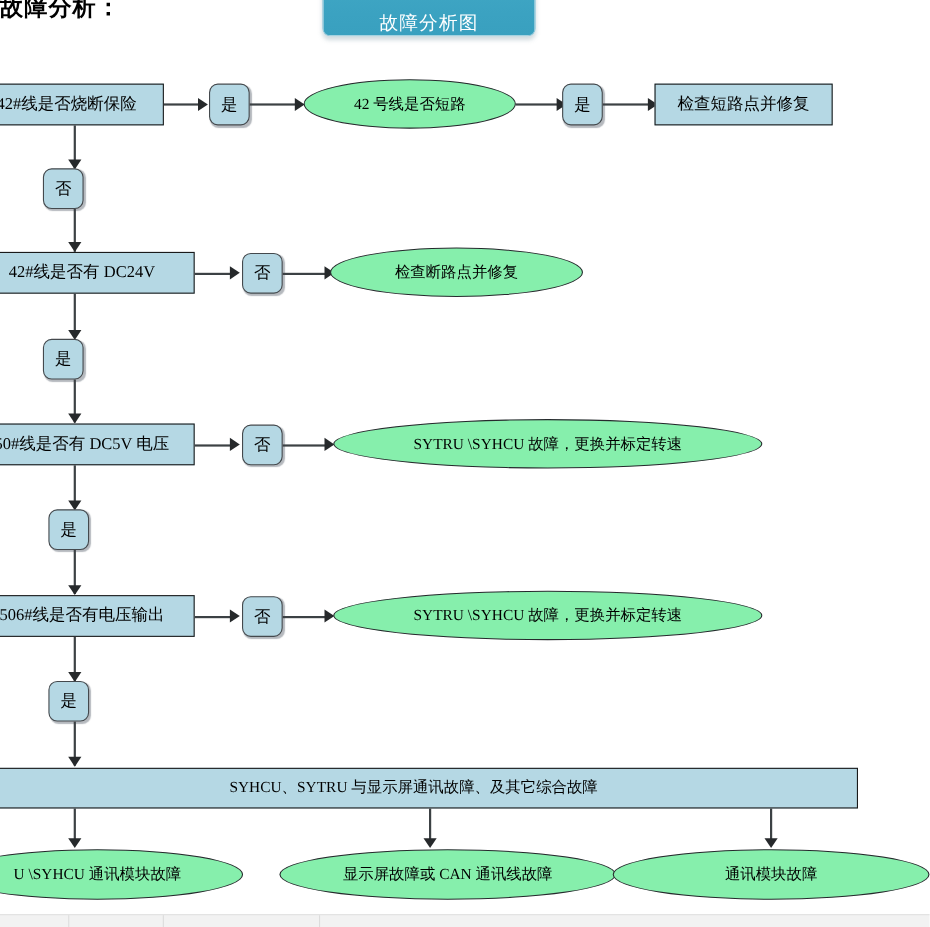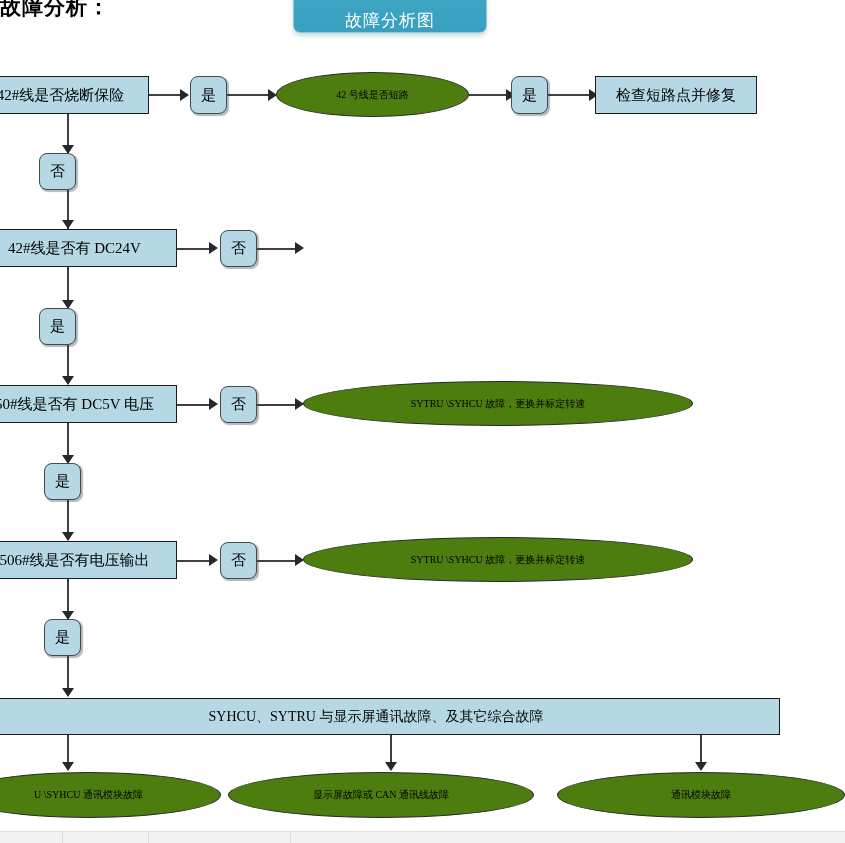--- a/index.html
+++ b/index.html
@@ -60,26 +60,26 @@
   }
   .decision {
     background: #b5d8e4;
     border: 1.3px solid #44494d;
     border-radius: 8px;
     display: flex; align-items: center; justify-content: center;
     font-size: 15px;
     box-shadow: 1.5px 1.5px 1px rgba(90,100,110,0.45);
   }
   .ellipse {
-    background: #4d7c0f;
+    background: #86efac;
     border: 1.6px solid #262a2d;
     border-radius: 50%;
     display: flex; align-items: center; justify-content: center;
     text-align: center;
-    font-size: 10px;
+    font-size: 14px;
     white-space: nowrap;
   }
 
   
   .line-h { background: #3c4144; height: 2px; }
   .line-v { background: #3c4144; width: 2px; }
   .arrow-r {
     width: 0; height: 0;
     border-top: 6px solid transparent;
     border-bottom: 6px solid transparent;
@@ -142,20 +142,21 @@
   <div class="abs proc" style="left:-28px; top:229px; width:205px; height:38px;">42#线是否有 DC24V</div>
 
   <div class="abs line-h" style="left:177px; top:248px; width:35px;"></div>
   <div class="abs arrow-r" style="left:209px; top:242px;"></div>
 
   <div class="abs decision" style="left:220px; top:230px; width:37px; height:37px;">否</div>
 
   <div class="abs line-h" style="left:257px; top:248px; width:42px;"></div>
   <div class="abs arrow-r" style="left:295px; top:242px;"></div>
 
+  <div class="abs ellipse" style="left:300px; top:225px; width:230px; height:45px;">检查断路点并修复</div>
 
   <div class="abs line-v" style="left:67px; top:267px; height:39px;"></div>
   <div class="abs arrow-d" style="left:62px; top:300px;"></div>
   <div class="abs decision" style="left:39px; top:308px; width:37px; height:37px;">是</div>
   <div class="abs line-v" style="left:67px; top:345px; height:39px;"></div>
   <div class="abs arrow-d" style="left:62px; top:376px;"></div>
 
   <div class="abs proc" style="left:-28px; top:385px; width:205px; height:38px;">50#线是否有 DC5V 电压</div>
 
   <div class="abs line-h" style="left:177px; top:404px; width:35px;"></div>
@@ -198,21 +199,21 @@
   <div class="abs arrow-d" style="left:62px; top:762px;"></div>
 
   <div class="abs line-v" style="left:390px; top:735px; height:32px;"></div>
   <div class="abs arrow-d" style="left:385px; top:762px;"></div>
 
   <div class="abs line-v" style="left:700px; top:735px; height:32px;"></div>
   <div class="abs arrow-d" style="left:695px; top:762px;"></div>
 
   <div class="abs ellipse" style="left:-44px; top:772px; width:265px; height:46px;">U \SYHCU 通讯模块故障</div>
 
-  <div class="abs ellipse" style="left:228px; top:772px; width:306px; height:46px;">显示屏故障或 CAN 通讯线故障</div>
+  <div class="abs ellipse" style="left:254px; top:772px; width:306px; height:46px;">显示屏故障或 CAN 通讯线故障</div>
 
   <div class="abs ellipse" style="left:557px; top:772px; width:288px; height:46px;">通讯模块故障</div>
 
   <div class="abs sheet-strip"></div>
   <div class="abs sheet-div" style="left:62px;"></div>
   <div class="abs sheet-div" style="left:148px;"></div>
   <div class="abs sheet-div" style="left:290px;"></div>
 
 </div>
 

